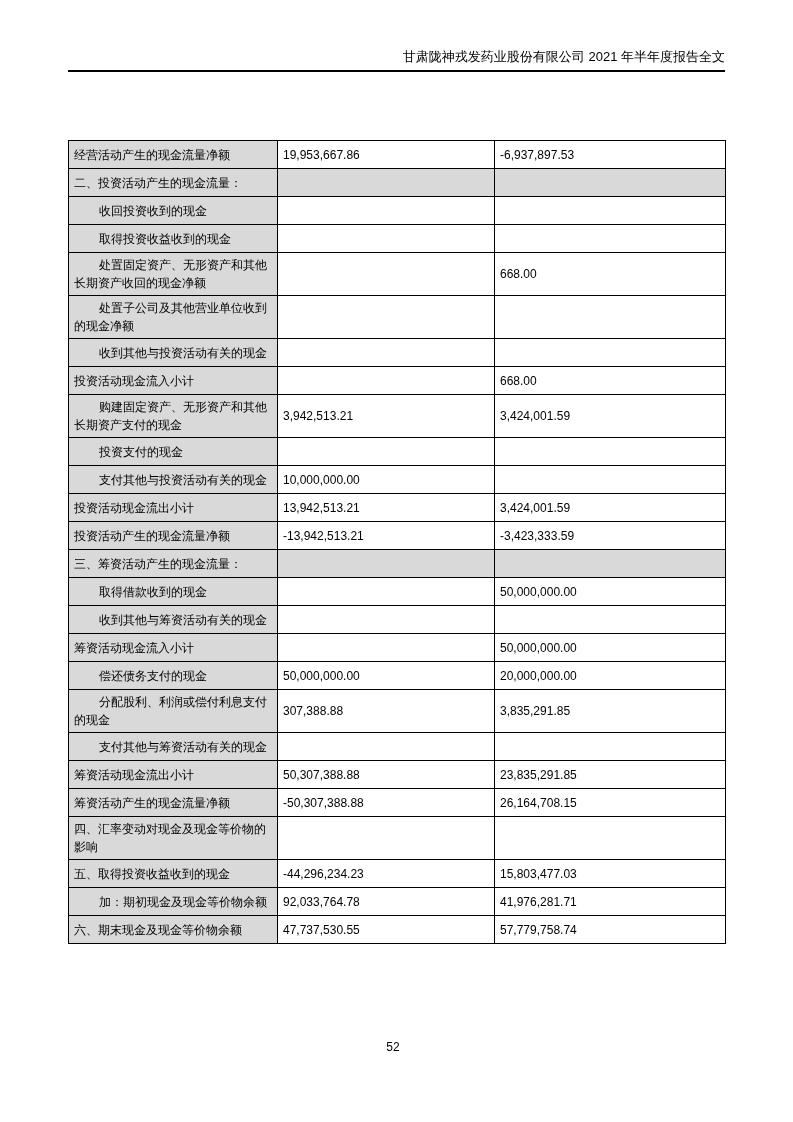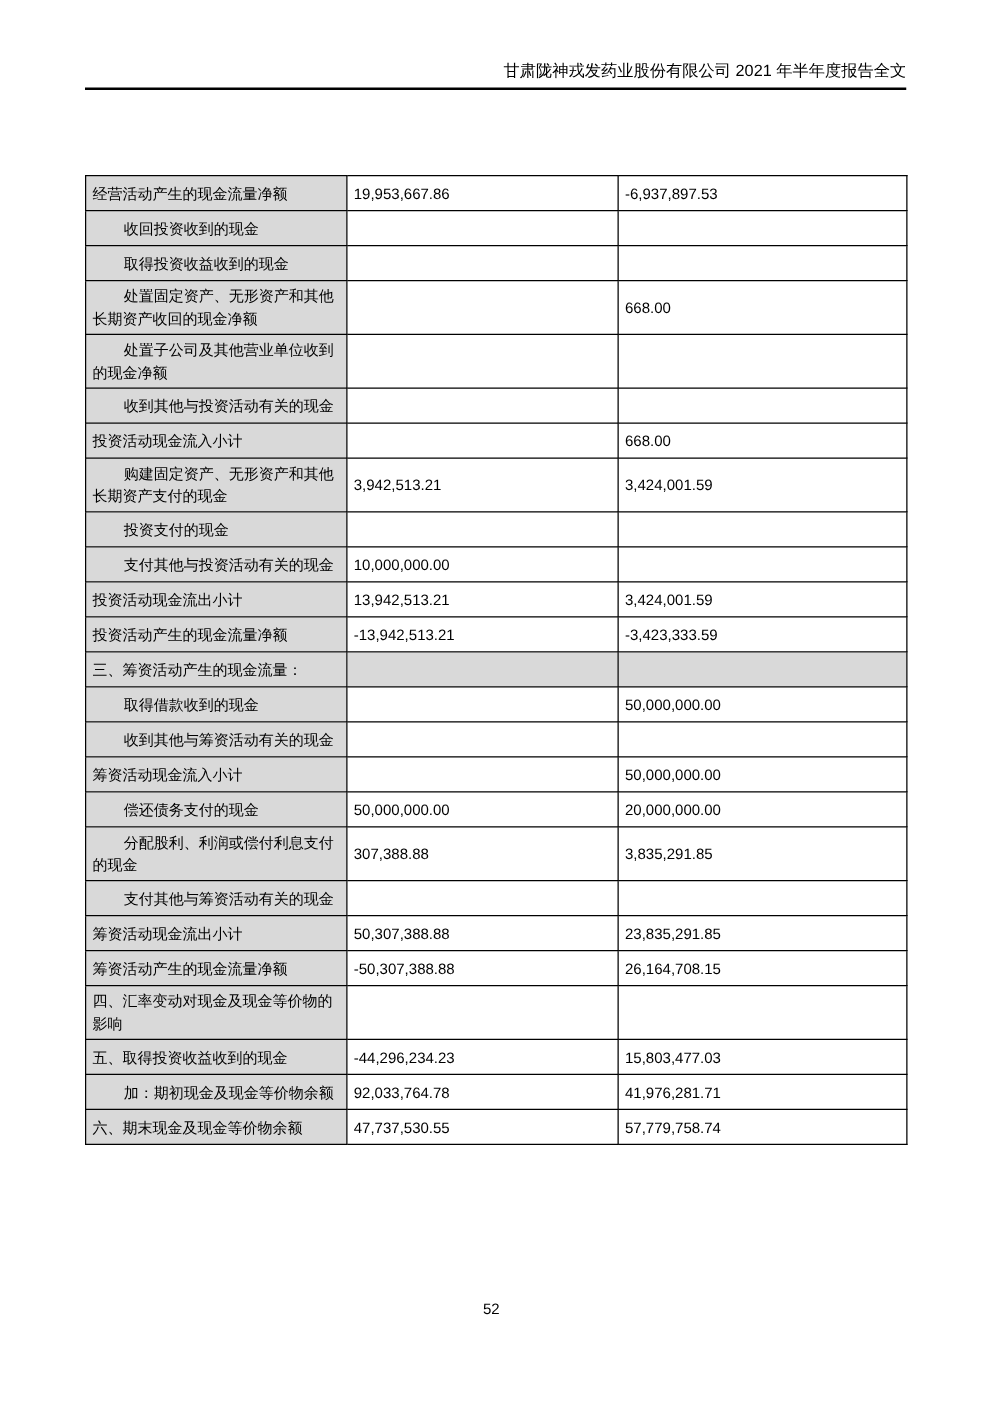--- a/index.html
+++ b/index.html
@@ -89,20 +89,25 @@
       <col style="width:209px">
       <col style="width:217px">
       <col style="width:231px">
     </colgroup>
     <tbody id="table-body">
         <tr>
           <td class="label-cell">经营活动产生的现金流量净额</td>
           <td class="num-cell">19,953,667.86</td>
           <td class="num-cell">-6,937,897.53</td>
         </tr>
+        <tr class="section-row">
+          <td class="label-cell">二、投资活动产生的现金流量：</td>
+          <td class="num-cell"></td>
+          <td class="num-cell"></td>
+        </tr>
         <tr>
           <td class="label-cell indent">收回投资收到的现金</td>
           <td class="num-cell"></td>
           <td class="num-cell"></td>
         </tr>
         <tr>
           <td class="label-cell indent">取得投资收益收到的现金</td>
           <td class="num-cell"></td>
           <td class="num-cell"></td>
         </tr>

